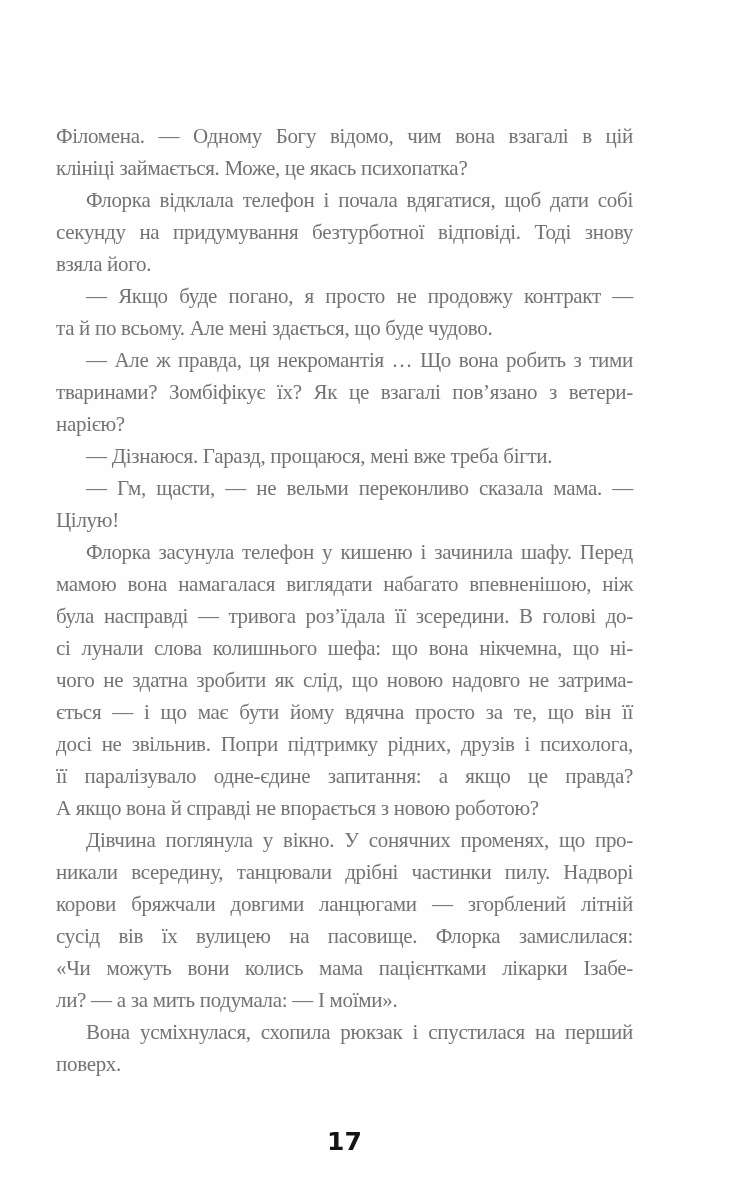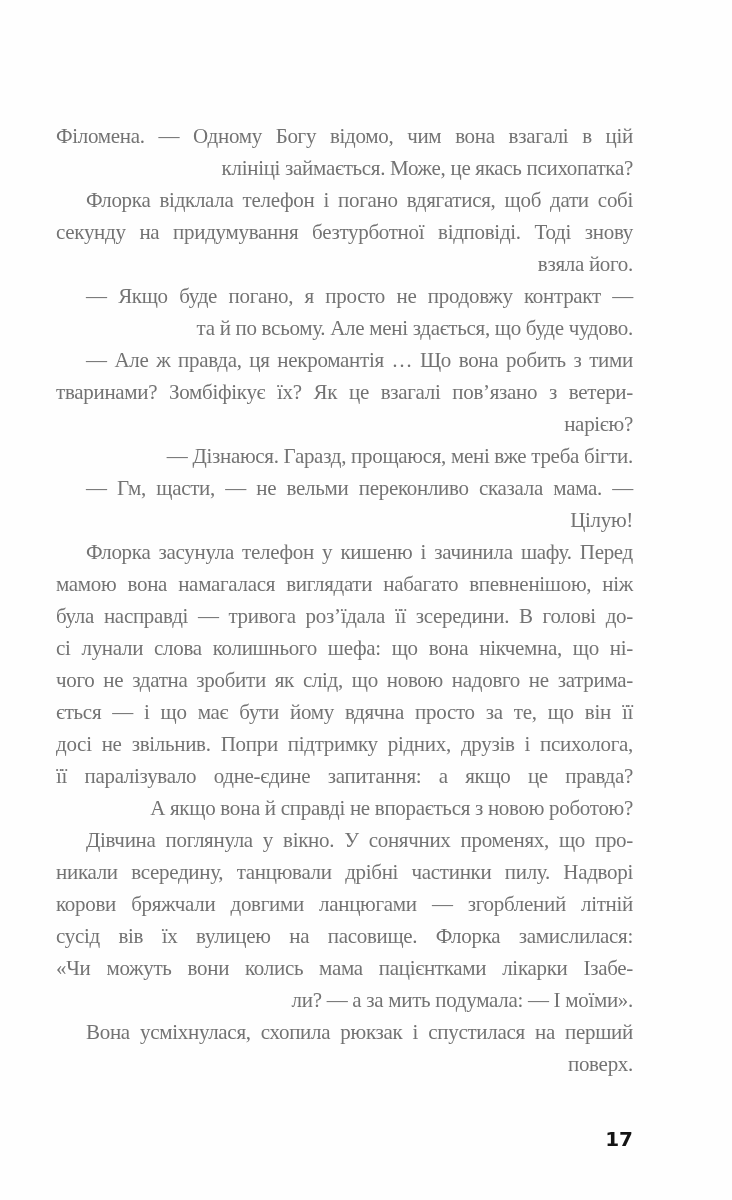--- a/index.html
+++ b/index.html
@@ -27,53 +27,53 @@
     font-size: 21px;
     line-height: 32px;
     letter-spacing: -0.3px;
     color: #737373;
   }
   .paragraph {
     margin: 0;
     padding: 0;
   }
   .line {
-    text-align: right;
+    text-align: left;
     white-space: normal;
   }
   .line.just {
     text-align: justify;
     text-align-last: justify;
   }
   .line.indent {
     text-indent: 30px;
   }
   .folio {
     position: absolute;
     left: 56px;
     top: 1127px;
     width: 577px;
-    text-align: right;
+    text-align: center;
     font-family: "DejaVu Sans", "Liberation Sans", sans-serif;
     font-weight: 700;
-    font-size: 20px;
+    font-size: 25px;
     color: #141414;
   }
 </style>
 </head>
 <body>
 
 <div class="page">
   <main class="text-block">
       <div class="paragraph">
         <div class="line just">Філомена. — Одному Богу відомо, чим вона взагалі в цій</div>
         <div class="line">клініці займається. Може, це якась психопатка?</div>
       </div>
       <div class="paragraph">
-        <div class="line just indent">Флорка відклала телефон і погано вдягатися, щоб дати собі</div>
+        <div class="line just indent">Флорка відклала телефон і почала вдягатися, щоб дати собі</div>
         <div class="line just">секунду на придумування безтурботної відповіді. Тоді знову</div>
         <div class="line">взяла його.</div>
       </div>
       <div class="paragraph">
         <div class="line just indent">— Якщо буде погано, я просто не продовжу контракт —</div>
         <div class="line">та й по всьому. Але мені здається, що буде чудово.</div>
       </div>
       <div class="paragraph">
         <div class="line just indent">— Але ж правда, ця некромантія … Що вона робить з тими</div>
         <div class="line just">тваринами? Зомбіфікує їх? Як це взагалі пов’язано з ветери-</div>

